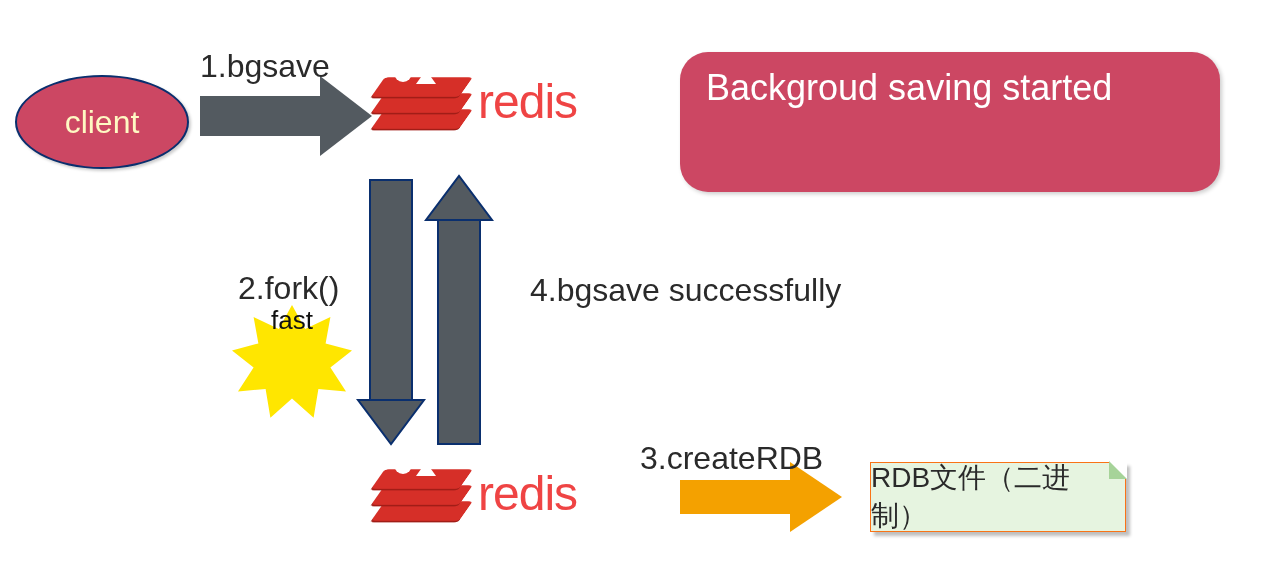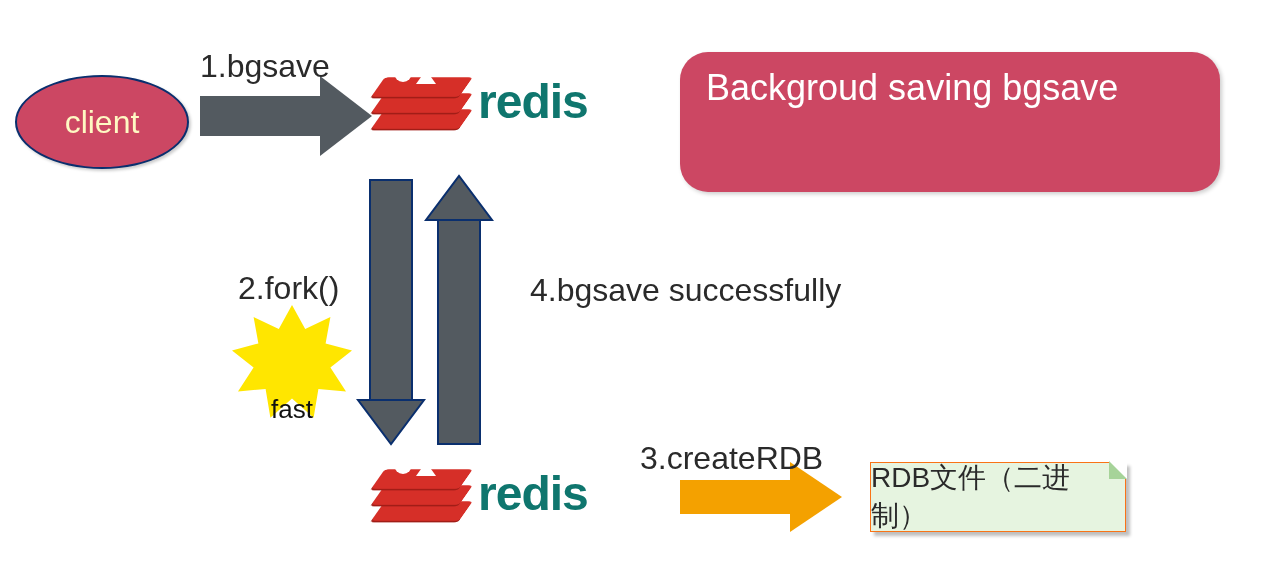--- a/index.html
+++ b/index.html
@@ -50,22 +50,22 @@
   .redis-top-deco {
     position: absolute;
     top: 2px; left: 10px;
     width: 70px; height: 30px;
   }
   .deco-star { position:absolute; right: 4px; top: -6px; color:#fff; font-size:18px;}
   .deco-circle { position:absolute; left: 6px; top: 0px; width:18px; height:18px; background:#fff; border-radius:50%;}
   .deco-tri { position:absolute; left: 28px; top: 6px; width:0;height:0;border-left:10px solid transparent;border-right:10px solid transparent;border-bottom:14px solid #fff;}
   .redis-word {
     font-size: 48px;
-    color: #0f766e;
-    font-weight: 700;
+    color: #ef4444;
+    font-weight: 400;
     letter-spacing: -1px;
   }
 
   
   .cmd-panel {
     left: 680px; top: 52px;
     width: 540px; height: 140px;
     background: #cc4763;
     border-radius: 28px;
     color: #ffffff;
@@ -92,21 +92,21 @@
     right:-2px; top:-2px;
     width:0;height:0;
     border-top: 18px solid #ffffff;
     border-left: 18px solid #a6d399;
   }
 
   
   .star-badge {
     left: 232px; top: 305px;
     width: 120px; height: 120px;
-    display:flex;align-items:flex-end;justify-content:center;
+    display:flex;align-items:flex-start;justify-content:center;
   }
   .star-shape {
     width:100%;height:100%;
     background:#ffe600;
     clip-path: polygon(
       50% 0%, 61% 20%, 82% 10%, 78% 32%, 100% 38%,
       82% 52%, 95% 72%, 72% 70%, 68% 94%, 50% 78%,
       32% 94%, 28% 70%, 5% 72%, 18% 52%, 0% 38%,
       22% 32%, 18% 10%, 39% 20%
     );
@@ -189,21 +189,21 @@
     <div class="redis-top-deco">
       <div class="deco-circle"></div>
       <div class="deco-tri"></div>
       <div class="deco-star">★</div>
     </div>
   </div>
   <span class="redis-word">redis</span>
 </div>
 
 <div class="abs cmd-panel">
-  <div>Backgroud saving bgsave</div>
+  <div>Backgroud saving started</div>
 </div>
 
 <div class="abs star-badge">
   <div class="star-outline"></div>
   <div class="star-shape"></div>
   <span class="star-text">fast</span>
 </div>
 
 <div class="abs rdb-box">
   <span>RDB文件（二进制）</span>

